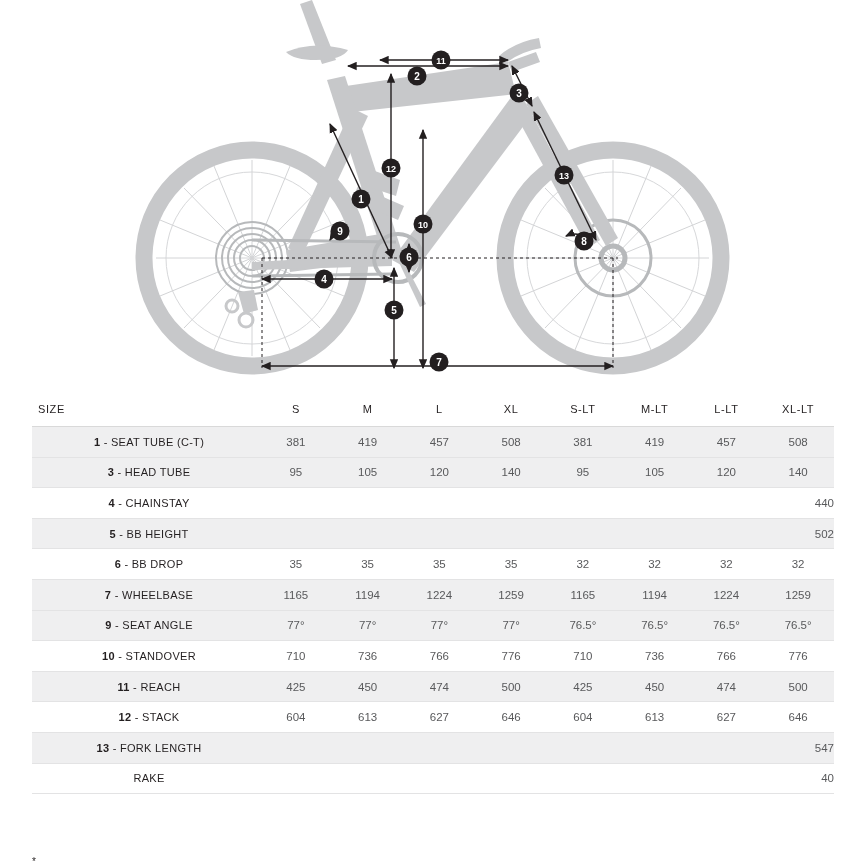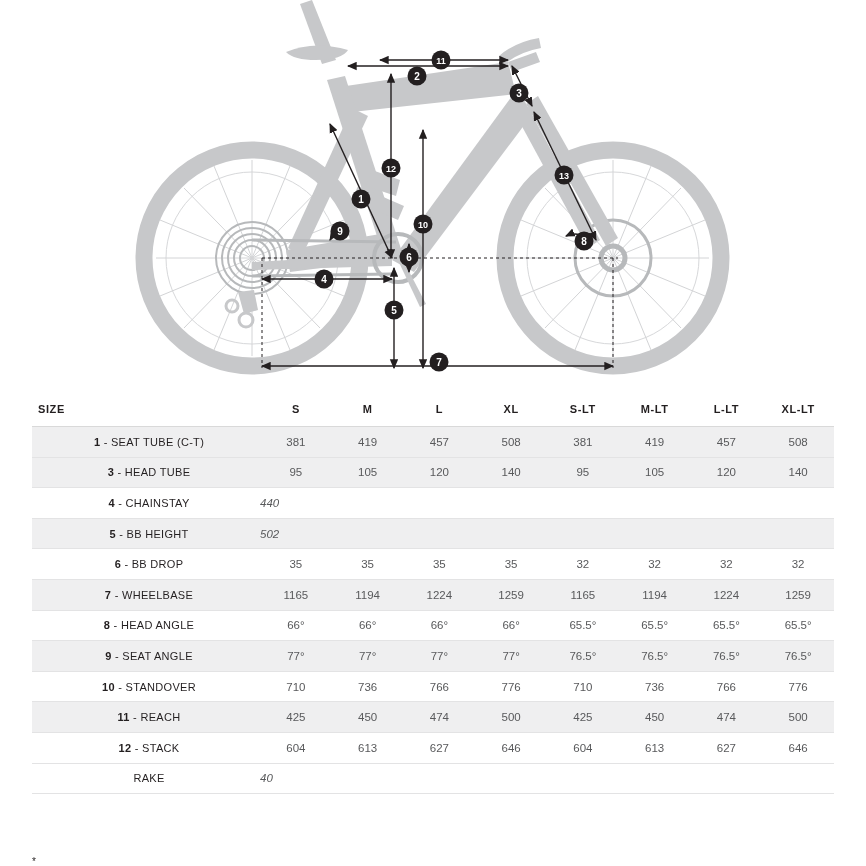--- a/index.html
+++ b/index.html
@@ -43,21 +43,21 @@
   .geo-table td {
     padding: 0;
     height: 29.6px;
     vertical-align: middle;
     font-weight: normal;
   }
   .geo-table thead th {
     font-size: 11px;
     letter-spacing: 0.6px;
     color: #231f20;
-    font-weight: bold;
+    font-weight: normal;
     text-align: center;
     border-bottom: 1px solid #d9d9d9;
     height: 34px;
   }
   .geo-table thead th.lbl {
     text-align: left;
     padding-left: 6px;
   }
   .geo-table tbody tr.alt td {
     background: #efeff0;
@@ -71,23 +71,22 @@
     text-align: center;
     padding-left: 6px;
     color: #231f20;
     font-size: 11px;
     letter-spacing: 0.3px;
   }
   .geo-table tbody td.lbl b {
     font-weight: bold;
   }
   .geo-table tbody td.span {
-    text-align: left;
+    text-align: right;
     color: #58595b;
-    font-style: italic;
   }
   .geo-table tbody tr {
     border-bottom: 1px solid #e3e3e4;
   }
   .geo-table tbody tr:last-child {
     border-bottom: 1px solid #e3e3e4;
     margin-left: 48px;
   }
   .col-lbl { width: 228px; }
   .col-v { width: 71.75px; }
@@ -376,31 +375,20 @@
           <td class="lbl"><b>7</b> - WHEELBASE</td>
           <td>1165</td>
           <td>1194</td>
           <td>1224</td>
           <td>1259</td>
           <td>1165</td>
           <td>1194</td>
           <td>1224</td>
           <td>1259</td>
         </tr>
-        <tr>
-          <td class="lbl"><b>8</b> - HEAD ANGLE</td>
-          <td>66°</td>
-          <td>66°</td>
-          <td>66°</td>
-          <td>66°</td>
-          <td>65.5°</td>
-          <td>65.5°</td>
-          <td>65.5°</td>
-          <td>65.5°</td>
-        </tr>
         <tr class="alt">
           <td class="lbl"><b>9</b> - SEAT ANGLE</td>
           <td>77°</td>
           <td>77°</td>
           <td>77°</td>
           <td>77°</td>
           <td>76.5°</td>
           <td>76.5°</td>
           <td>76.5°</td>
           <td>76.5°</td>
@@ -431,20 +419,24 @@
           <td class="lbl"><b>12</b> - STACK</td>
           <td>604</td>
           <td>613</td>
           <td>627</td>
           <td>646</td>
           <td>604</td>
           <td>613</td>
           <td>627</td>
           <td>646</td>
         </tr>
+        <tr class="alt">
+          <td class="lbl"><b>13</b> - FORK LENGTH</td>
+          <td class="span" colspan="8">547</td>
+        </tr>
         <tr>
           <td class="lbl">RAKE</td>
           <td class="span" colspan="8">40</td>
         </tr>
       </tbody>
   </table>
 
   <div class="footmark">*</div>
 </div>
 

